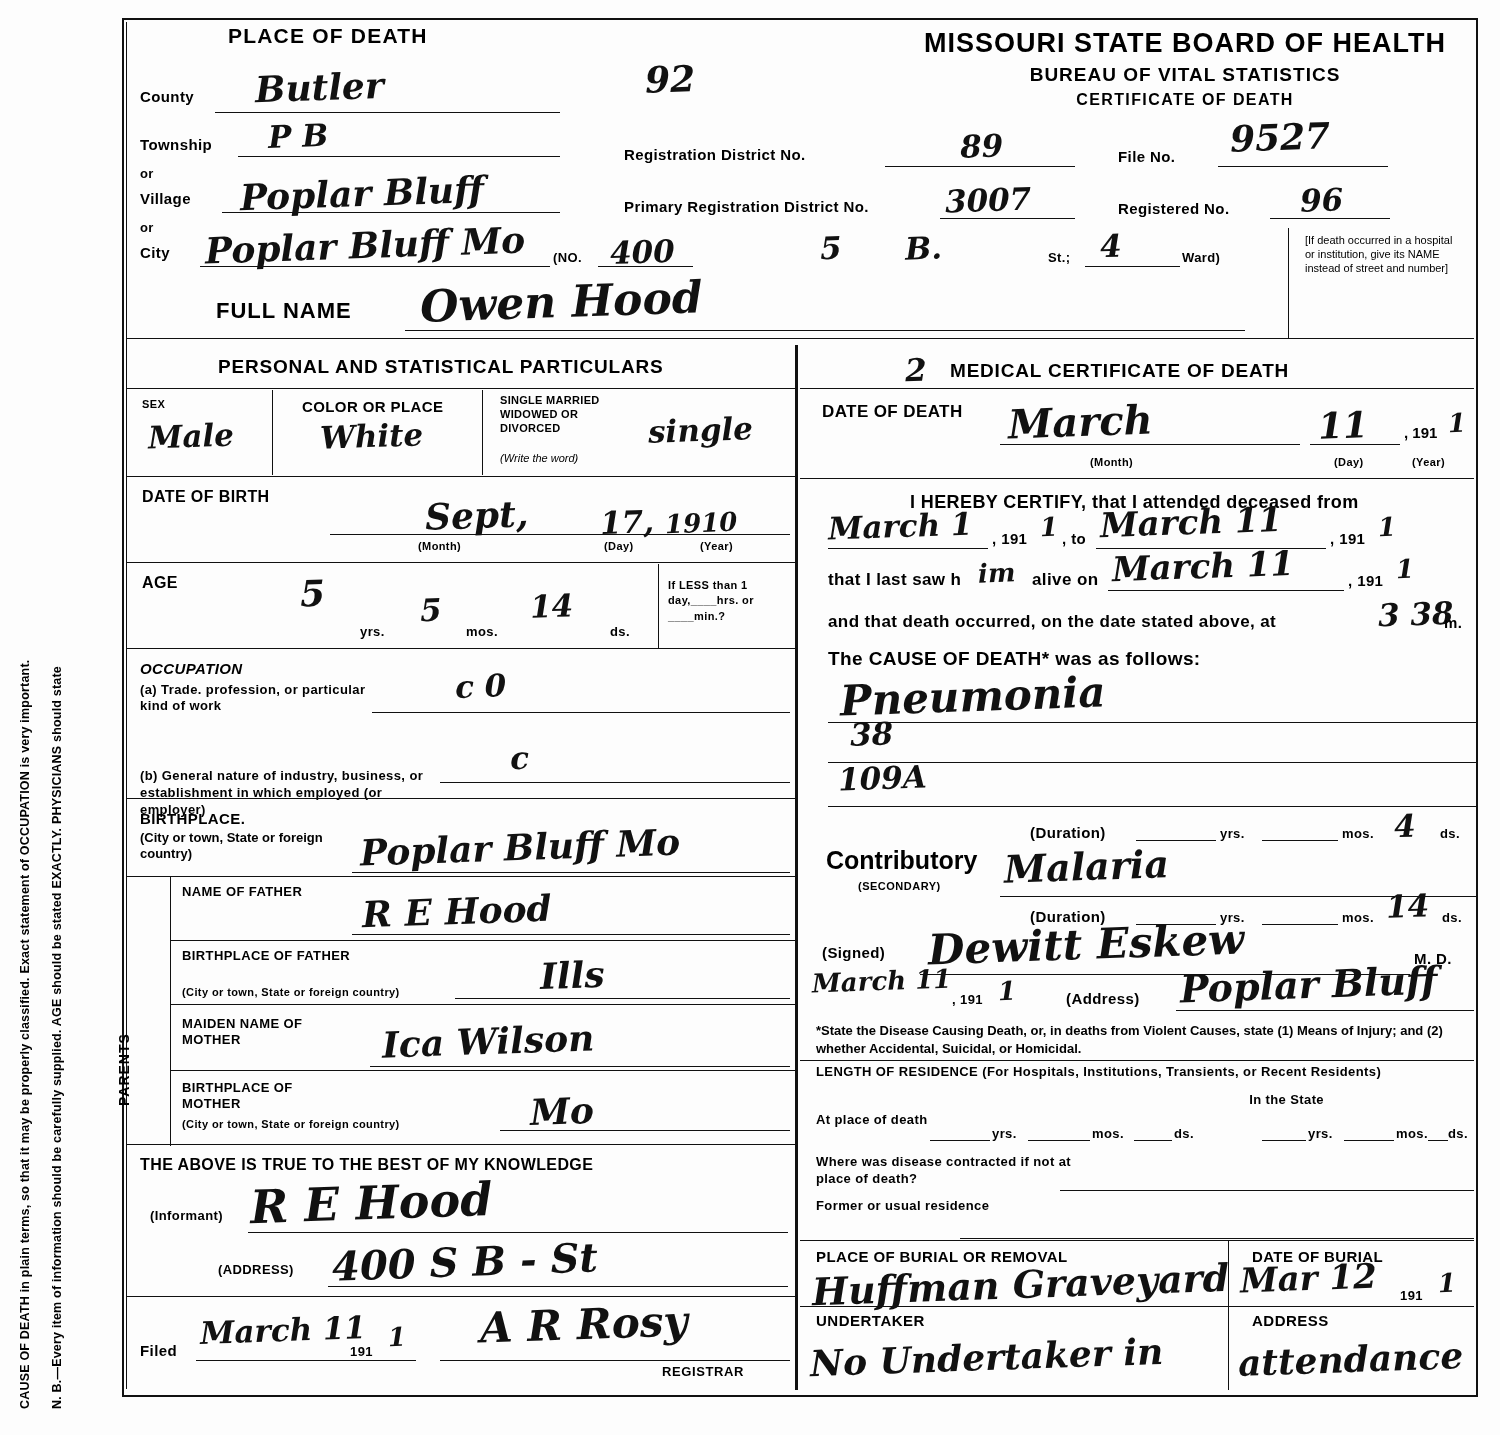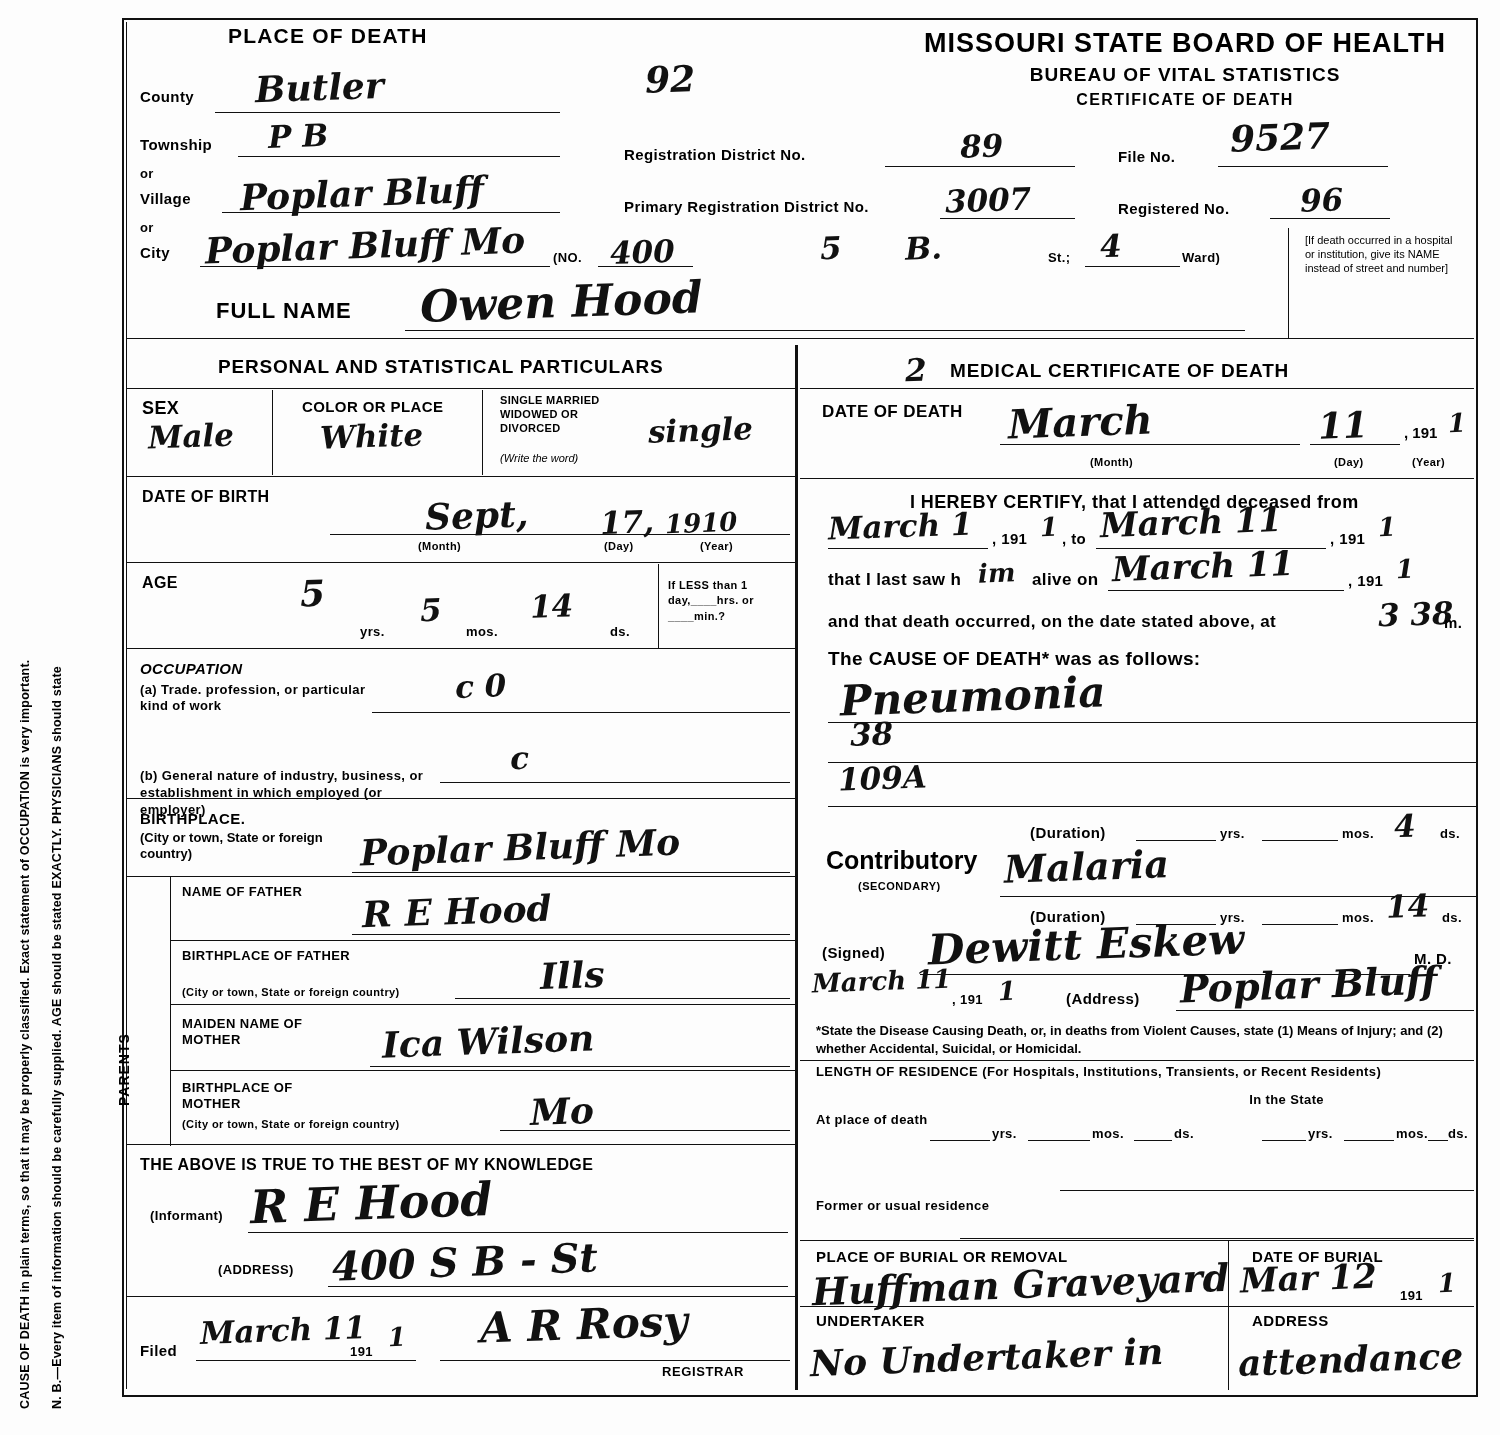--- a/index.html
+++ b/index.html
@@ -109,21 +109,21 @@
 
   <div class="vline" style="left:795px;top:345px;height:1045px;border-left-width:3px;"></div>
 
   <div class="abs lbl" style="left:218px;top:356px;font-size:19px;letter-spacing:.8px;">PERSONAL AND STATISTICAL PARTICULARS</div>
   <div class="line" style="left:126px;top:388px;width:669px;"></div>
 
   <div class="abs" style="left:905px;top:352px;"><span class="hw l">2</span></div>
   <div class="abs lbl" style="left:950px;top:360px;font-size:19px;letter-spacing:.8px;">MEDICAL CERTIFICATE OF DEATH</div>
   <div class="line" style="left:800px;top:388px;width:674px;"></div>
 
-  <div class="abs sm lbl caps" style="left:142px;top:398px;font-size:18px;">SEX</div>
+  <div class="abs sm lbl caps" style="left:142px;top:398px;font-size:11px;">SEX</div>
   <div class="abs" style="left:148px;top:418px;"><span class="hw l">Male</span></div>
   <div class="vline" style="left:272px;top:390px;height:85px;"></div>
 
   <div class="abs sm lbl" style="left:302px;top:398px;font-size:15px;">COLOR OR PLACE</div>
   <div class="abs" style="left:320px;top:418px;"><span class="hw l">White</span></div>
   <div class="vline" style="left:482px;top:390px;height:85px;"></div>
 
   <div class="abs tiny lbl" style="left:500px;top:394px;width:120px;line-height:1.25;letter-spacing:.3px;">
     <span>SINGLE MARRIED WIDOWED OR DIVORCED</span>
   </div>
@@ -302,20 +302,21 @@
   <div class="abs sm lbl" style="left:1174px;top:1126px;">ds.</div>
 
   <div class="abs sm lbl" style="left:1204px;top:1092px;width:120px;line-height:1.25;text-align:right;">In the State</div>
   <div class="line" style="left:1262px;top:1140px;width:44px;"></div>
   <div class="abs sm lbl" style="left:1308px;top:1126px;">yrs.</div>
   <div class="line" style="left:1344px;top:1140px;width:50px;"></div>
   <div class="abs sm lbl" style="left:1396px;top:1126px;">mos.</div>
   <div class="line" style="left:1428px;top:1140px;width:20px;"></div>
   <div class="abs sm lbl" style="left:1448px;top:1126px;">ds.</div>
 
+  <div class="abs sm lbl" style="left:816px;top:1154px;width:290px;line-height:1.3;">Where was disease contracted if not at place of death?</div>
   <div class="line" style="left:1060px;top:1190px;width:414px;"></div>
 
   <div class="abs sm lbl" style="left:816px;top:1198px;width:180px;line-height:1.3;">Former or usual residence</div>
   <div class="line" style="left:960px;top:1238px;width:514px;"></div>
   <div class="line" style="left:800px;top:1240px;width:674px;"></div>
 
   <div class="abs sm lbl" style="left:816px;top:1248px;font-size:15px;">PLACE OF BURIAL OR REMOVAL</div>
   <div class="vline" style="left:1228px;top:1240px;height:150px;"></div>
   <div class="abs sm lbl" style="left:1252px;top:1248px;font-size:15px;">DATE OF BURIAL</div>
   <div class="abs" style="left:812px;top:1262px;"><span class="hw" style="font-size:38px;">Huffman Graveyard</span></div>

